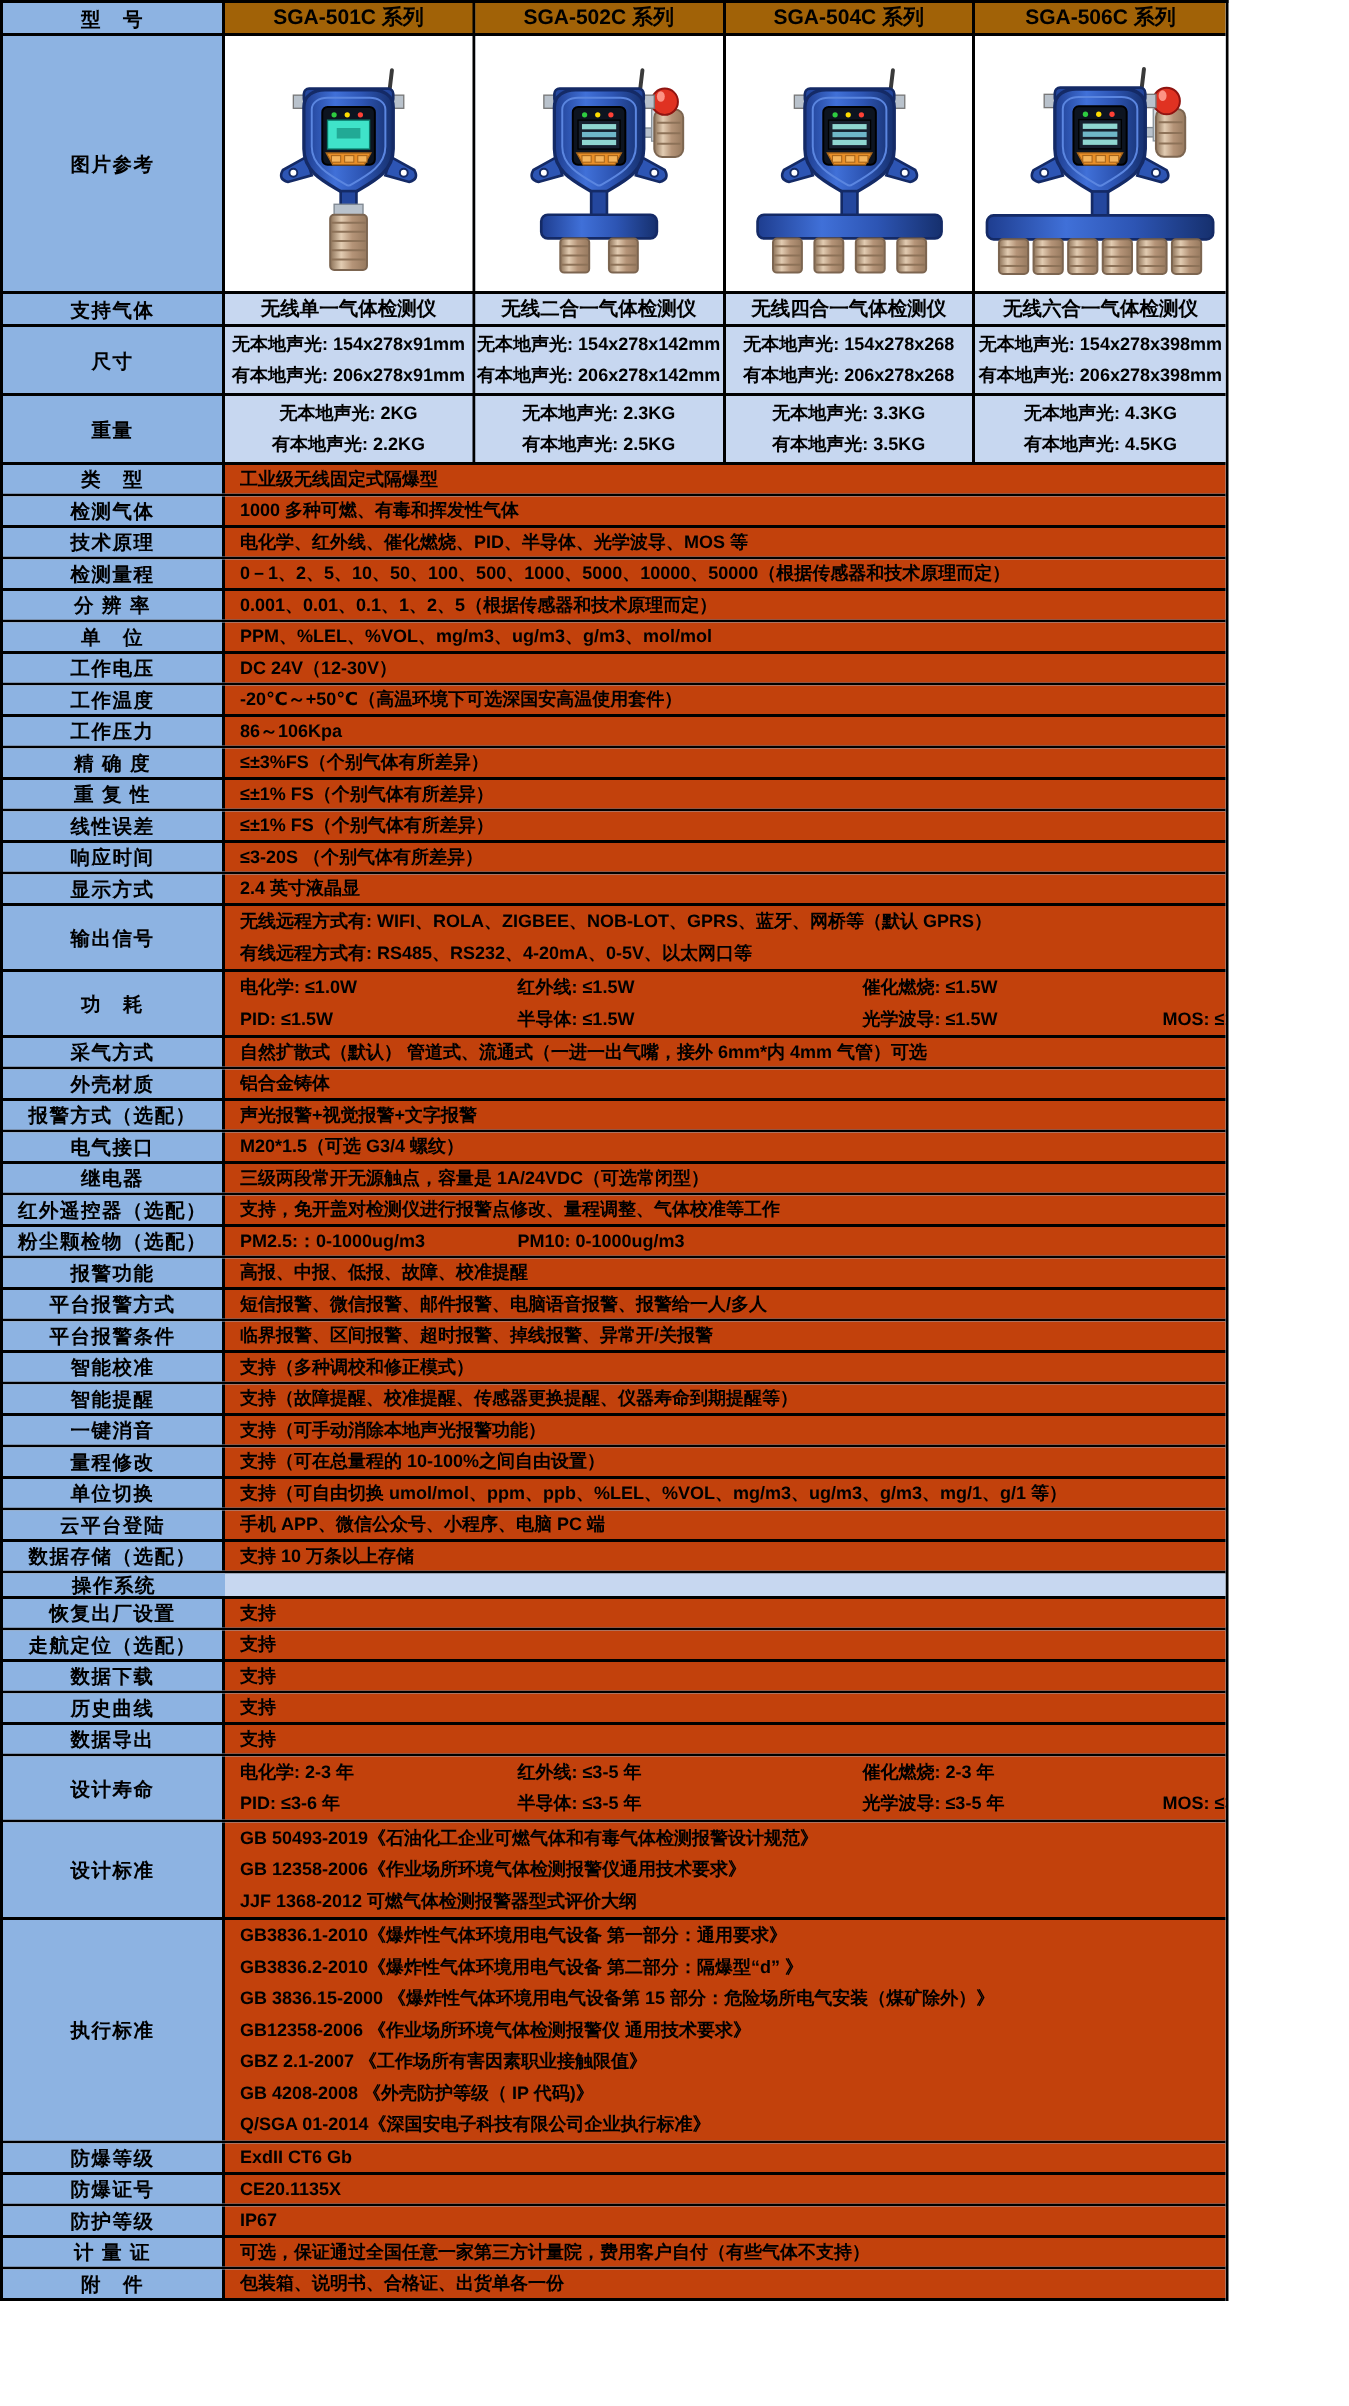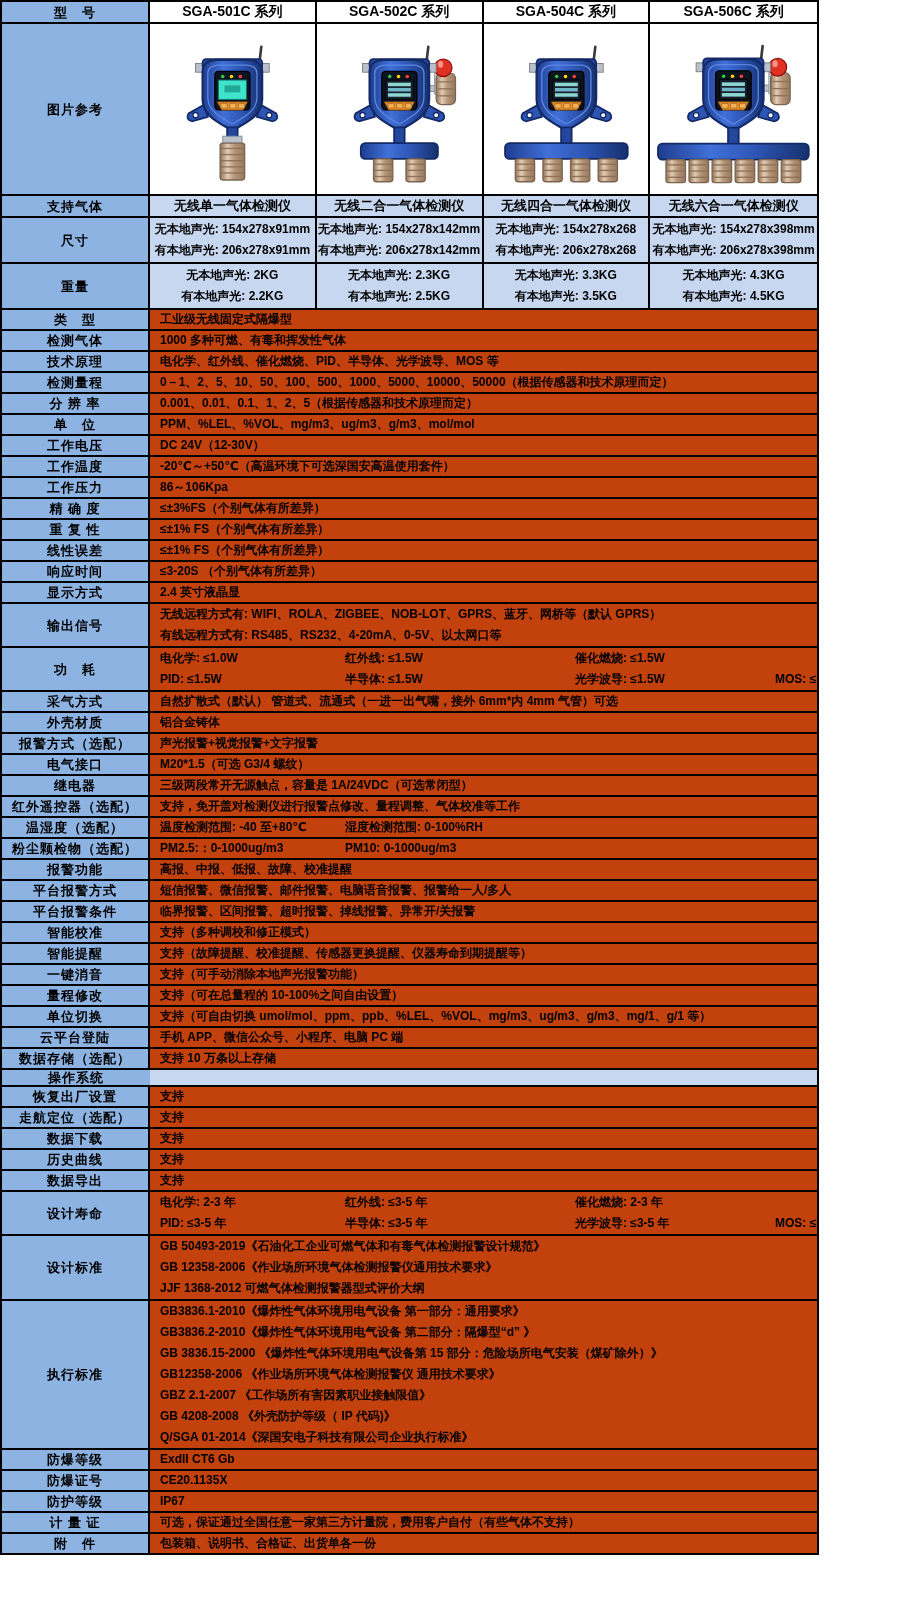--- a/index.html
+++ b/index.html
@@ -7,21 +7,21 @@
   body{width:899px;font-family:"Liberation Sans","DejaVu Sans",sans-serif;color:#000}
   .tbl{width:819px;border:2px solid #000;border-bottom:none}
   .row{display:grid;border-bottom:2px solid #000;background:#c7d7f0}
   .row.top,.row.imgrow,.row.gasrow,.row.sizerow,.row.weightrow{grid-template-columns:148px repeat(4,1fr)}
   .row.spec{grid-template-columns:148px 1fr}
   .cell{border-right:2px solid #000;overflow:hidden}
   .row .cell:last-child{border-right:none}
   .cell.label{background:#8db3e2;display:flex;align-items:center;justify-content:center;
     font-weight:bold;font-size:13px;text-align:center;letter-spacing:1px;line-height:15px;padding:0 4px}
   .row.top .cell{height:20px}
-  .cell.model{background:#ffffff;display:flex;align-items:center;justify-content:center;font-weight:bold;font-size:14px}
+  .cell.model{background:#a16207;display:flex;align-items:center;justify-content:center;font-weight:bold;font-size:14px}
   .row.imgrow .cell{height:170px}
   .cell.imgcell{background:#fff;display:flex;align-items:flex-end;justify-content:center}
   .row.gasrow .cell{height:20px}
   .cell.v{background:#c7d7f0;display:flex;align-items:center;justify-content:center;font-weight:bold;font-size:13px}
   .row.sizerow .cell,.row.weightrow .cell{height:44px}
   .cell.v2{background:#c7d7f0;display:flex;flex-direction:column;justify-content:space-evenly;align-items:center;
     font-weight:bold;font-size:12px}
   .cell.v2 div{white-space:pre}
   .spec .cell.value{background:#c2410c;padding-left:10px;display:flex;flex-direction:column;justify-content:center}
   .spec-line{height:19px;line-height:19px;font-size:12px;font-weight:bold;white-space:pre;overflow:hidden}
@@ -466,26 +466,20 @@
           <div class="spec-line">三级两段常开无源触点，容量是 1A/24VDC（可选常闭型）</div>
         </div>
       </div>
       <div class="row spec">
         <div class="cell label">红外遥控器（选配）</div>
         <div class="cell value">
           <div class="spec-line">支持，免开盖对检测仪进行报警点修改、量程调整、气体校准等工作</div>
         </div>
       </div>
       <div class="row spec">
-        <div class="cell label">温湿度（选配）</div>
-        <div class="cell value">
-          <div class="spec-line cols"><span class="seg">温度检测范围: -40 至+80℃</span><span class="seg">湿度检测范围: 0-100%RH</span></div>
-        </div>
-      </div>
-      <div class="row spec">
         <div class="cell label">粉尘颗检物（选配）</div>
         <div class="cell value">
           <div class="spec-line cols"><span class="seg">PM2.5:：0-1000ug/m3</span><span class="seg">PM10: 0-1000ug/m3</span></div>
         </div>
       </div>
       <div class="row spec">
         <div class="cell label">报警功能</div>
         <div class="cell value">
           <div class="spec-line">高报、中报、低报、故障、校准提醒</div>
         </div>
@@ -574,21 +568,21 @@
       <div class="row spec">
         <div class="cell label">数据导出</div>
         <div class="cell value">
           <div class="spec-line">支持</div>
         </div>
       </div>
       <div class="row spec multi">
         <div class="cell label">设计寿命</div>
         <div class="cell value">
           <div class="spec-line cols"><span class="seg">电化学: 2-3 年</span><span class="seg">红外线: ≤3-5 年</span><span class="seg">催化燃烧: 2-3 年</span></div>
-          <div class="spec-line cols"><span class="seg">PID: ≤3-5 年</span><span class="seg">半导体: ≤3-5 年</span><span class="seg">光学波导: ≤3-5 年</span><span class="seg">MOS: ≤3-5 年</span></div>
+          <div class="spec-line cols"><span class="seg">PID: ≤3-6 年</span><span class="seg">半导体: ≤3-5 年</span><span class="seg">光学波导: ≤3-5 年</span><span class="seg">MOS: ≤3-5 年</span></div>
         </div>
       </div>
       <div class="row spec multi">
         <div class="cell label">设计标准</div>
         <div class="cell value">
           <div class="spec-line">GB 50493-2019《石油化工企业可燃气体和有毒气体检测报警设计规范》</div>
           <div class="spec-line">GB 12358-2006《作业场所环境气体检测报警仪通用技术要求》</div>
           <div class="spec-line">JJF 1368-2012 可燃气体检测报警器型式评价大纲</div>
         </div>
       </div>

